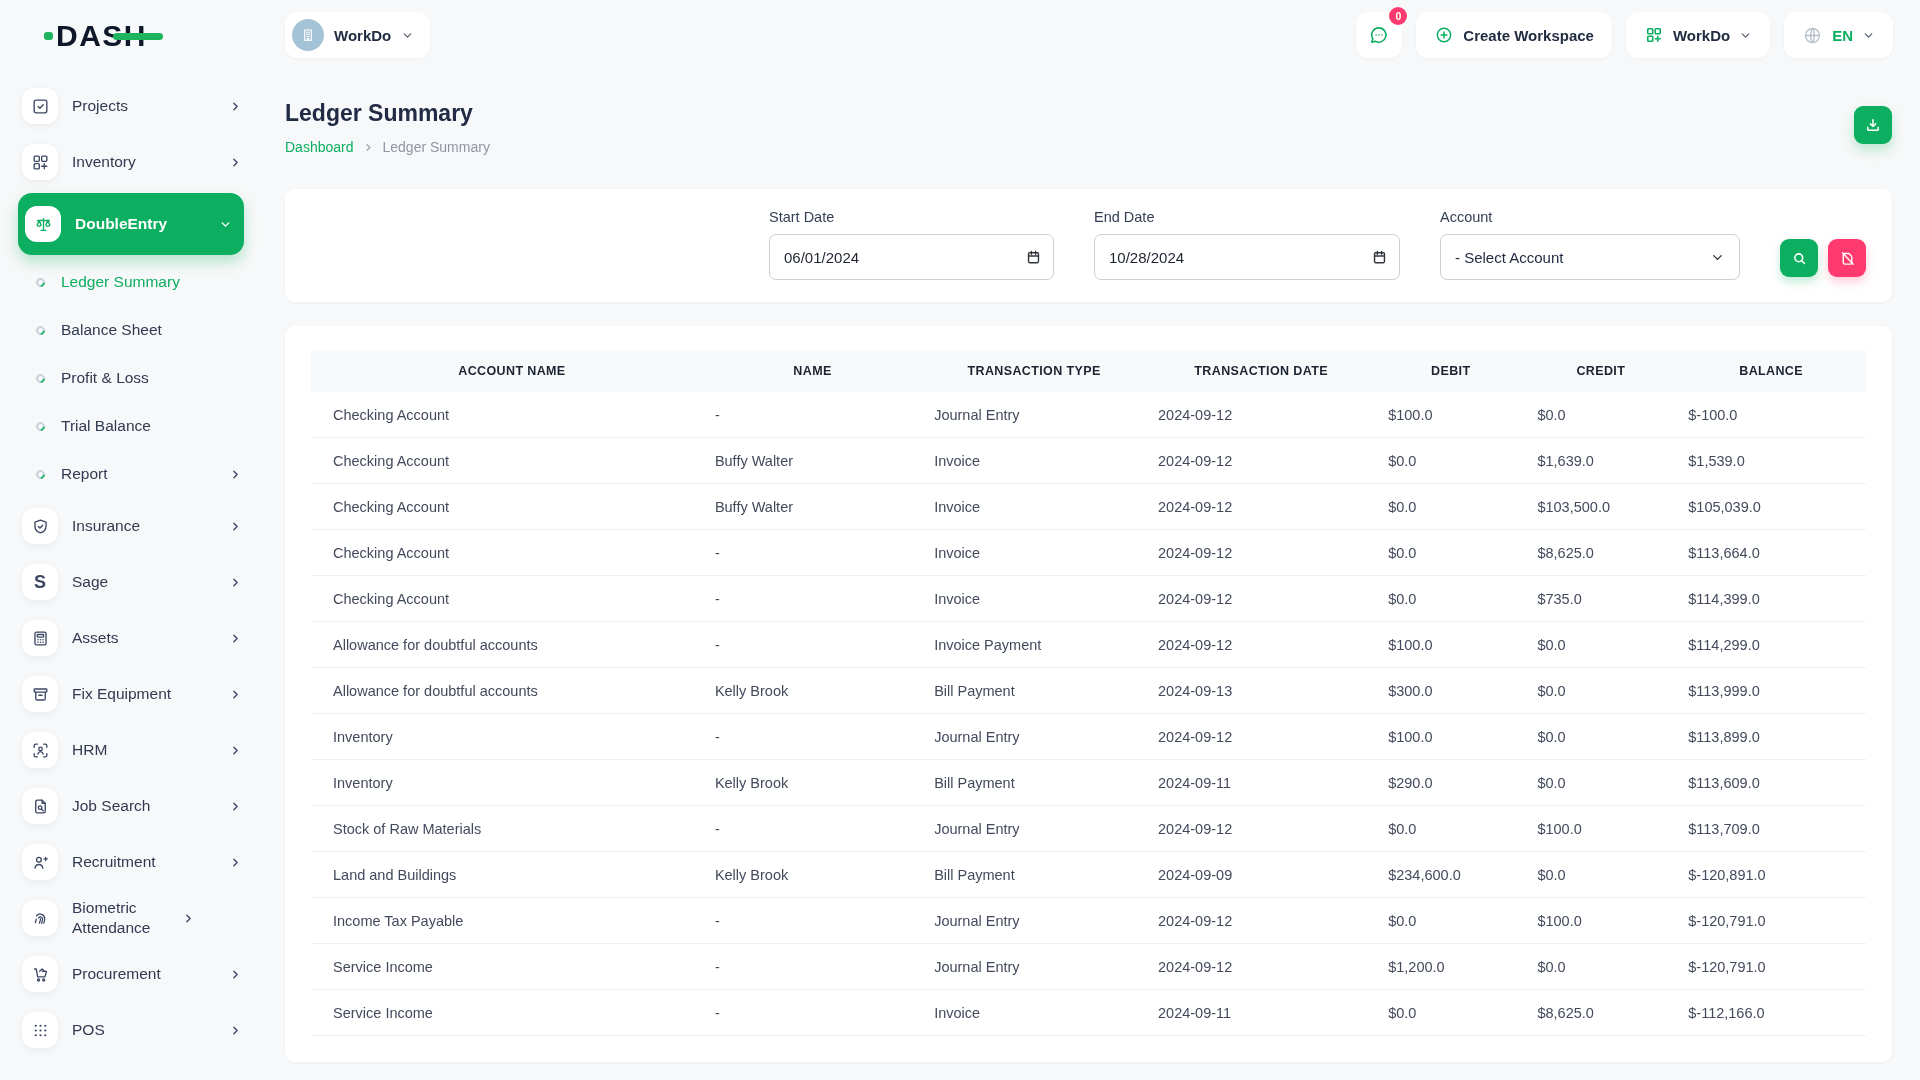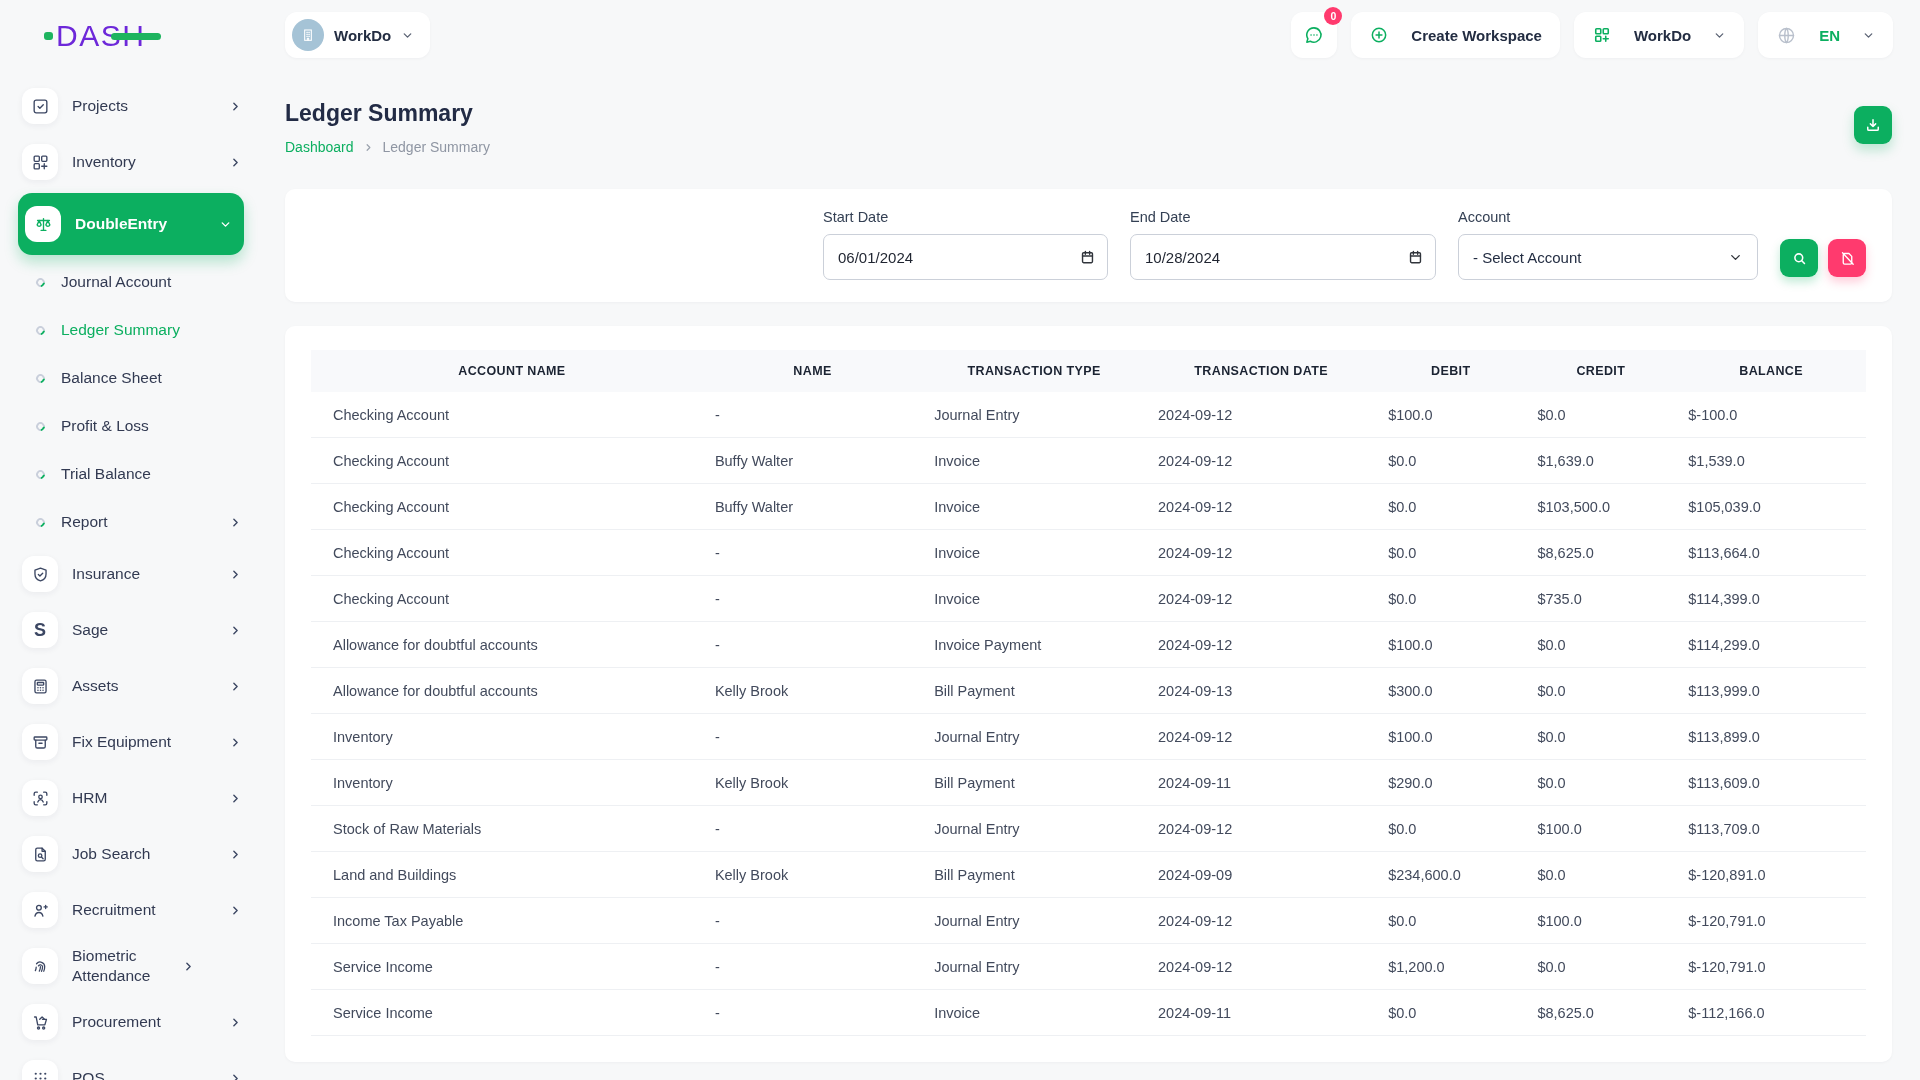--- a/index.html
+++ b/index.html
@@ -7,21 +7,21 @@
   body {
     font-family:"Liberation Sans","DejaVu Sans",sans-serif;
     background:#f7f8f9; color:#232d42;
   }
   .app { display:flex; width:1920px; height:1080px; overflow:hidden; }
 
   
   .sidebar { width:262px; flex:none; padding-top:0; }
   .logo { height:72px; display:flex; align-items:center; padding-left:44px; }
   .logo-dot { width:9px; height:8px; border-radius:3px; background:#1eb45f; margin-right:3px; }
-  .logo-text { font-size:30px; font-weight:400; letter-spacing:1.5px; color:#6d28d9; position:relative; line-height:1; }
+  .logo-text { font-size:30px; font-weight:700; letter-spacing:1.5px; color:#0f172a; position:relative; line-height:1; }
   .logo-text::after { content:""; position:absolute; right:-16px; top:12px; width:50px; height:7px; border-radius:4px; background:#1eb45f; }
   .nav { padding:6px 20px 0 22px; }
   .nav-item { display:flex; align-items:center; height:56px; gap:14px; cursor:pointer; }
   .tile { width:36px; height:36px; border-radius:12px; background:#ffffff; box-shadow:0 2px 6px rgba(30,40,70,.06);
           display:flex; align-items:center; justify-content:center; color:#3c4763; flex:none; }
   .nav-label { font-size:15.5px; font-weight:500; color:#323a52; flex:1; line-height:1.3; }
   .nav-label.narrow { max-width:96px; }
   .chev { color:#3c4763; display:flex; flex:none; }
   .nav-item.active { background:#0caf60; border-radius:14px; height:62px; margin:3px -2px 3px -4px;
                      padding:0 12px 0 7px; box-shadow:0 7px 14px rgba(12,175,96,.28); }
@@ -42,40 +42,40 @@
   .pill { background:#fff; border-radius:12px; height:46px; display:flex; align-items:center;
           box-shadow:0 1px 3px rgba(20,30,60,.04); cursor:pointer; }
   .ws-pill { padding:0 16px 0 7px; gap:10px; }
   .avatar { width:32px; height:32px; border-radius:50%; background:#a5c3d6; display:flex; align-items:center; justify-content:center; color:#fff; }
   .pill-label { font-size:15px; font-weight:600; color:#232d42; }
   .top-right { display:flex; gap:14px; align-items:center; }
   .icon-pill { width:46px; justify-content:center; position:relative; }
   .badge { position:absolute; top:-5px; right:-5px; min-width:18px; height:18px; border-radius:9px;
            background:#ff3a6e; color:#fff; font-size:10.5px; font-weight:700; display:flex;
            align-items:center; justify-content:center; padding:0 5px; }
-  .btn-pill { padding:0 18px; gap:22px; }
+  .btn-pill { padding:0 18px; gap:9px; }
   .muted-ic { color:#b9c0cc; display:flex; }
   .green-ic { color:#0caf60; display:flex; }
   .chev-sm { color:#5a6273; display:flex; }
   .lang-label { font-size:15px; font-weight:700; color:#0caf60; }
 
   
   .main { padding:30px 28px 0 23px; position:relative; }
   .page-head { position:relative; margin-bottom:34px; }
   .page-title { font-size:23px; font-weight:700; color:#222b45; margin-bottom:12px; }
   .breadcrumb { display:flex; align-items:center; gap:9px; font-size:14px; }
   .bc-home { color:#0caf60; cursor:pointer; }
   .bc-sep { color:#9aa1ad; display:flex; }
   .bc-current { color:#8f96a3; }
   .dl-btn { position:absolute; right:0; top:6px; width:38px; height:38px; border-radius:9px; border:none;
             background:#0caf60; color:#fff; display:flex; align-items:center; justify-content:center;
             cursor:pointer; box-shadow:0 6px 12px rgba(12,175,96,.25); }
 
   .card { background:#fff; border-radius:10px; box-shadow:0 1px 3px rgba(20,30,60,.04); }
-  .filter-card { display:flex; justify-content:flex-end; align-items:flex-end; gap:22px;
+  .filter-card { display:flex; justify-content:flex-end; align-items:flex-end; gap:40px;
                  padding:20px 26px 22px; }
   .f-group { display:flex; flex-direction:column; }
   .f-label { font-size:14.5px; font-weight:500; color:#344054; margin-bottom:9px; }
   .f-start { width:285px; } .f-end { width:306px; } .f-account { width:300px; }
   .date-wrap { position:relative; }
   .f-input { width:100%; height:46px; border:1px solid #cbd0d9; border-radius:7px; padding:0 40px 0 14px;
              font-size:15px; color:#1f2430; background:#fff; font-family:inherit; }
   .cal-ic { position:absolute; right:12px; top:50%; transform:translateY(-50%); color:#30343b; pointer-events:none; display:flex; }
   .select { height:46px; border:1px solid #cbd0d9; border-radius:7px; padding:0 14px; display:flex;
             align-items:center; justify-content:space-between; font-size:15px; color:#232d42; cursor:pointer; background:#fff; }
@@ -149,24 +149,20 @@
             </svg>
         </span>
         <span class="nav-label">DoubleEntry</span>
         <span class="chev">
           <svg width="13" height="13" viewBox="0 0 24 24" fill="none" stroke="currentColor" stroke-width="2.6" stroke-linecap="round" stroke-linejoin="round">
               <path d="M6 9l6 6 6-6"></path>
             </svg>
         </span>
       </div>
 
-      <div class="sub-item">
-        <span class="dot"></span>
-        <span class="sub-label">Journal Account</span>
-      </div>
       <div class="sub-item active">
         <span class="dot"></span>
         <span class="sub-label">Ledger Summary</span>
       </div>
       <div class="sub-item">
         <span class="dot"></span>
         <span class="sub-label">Balance Sheet</span>
       </div>
       <div class="sub-item">
         <span class="dot"></span>

